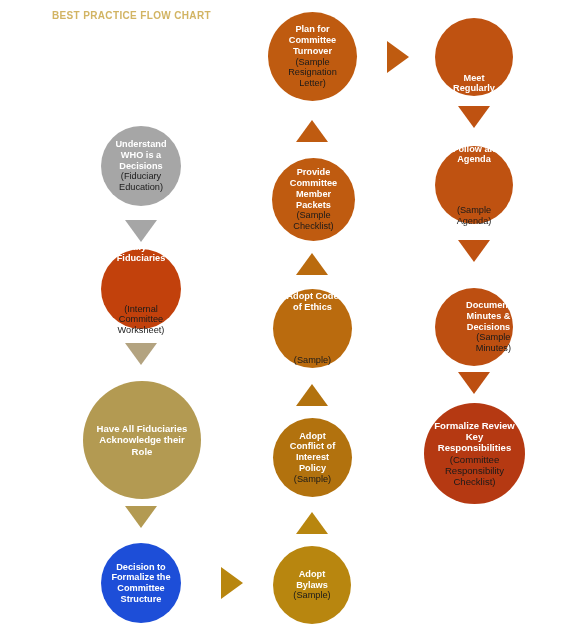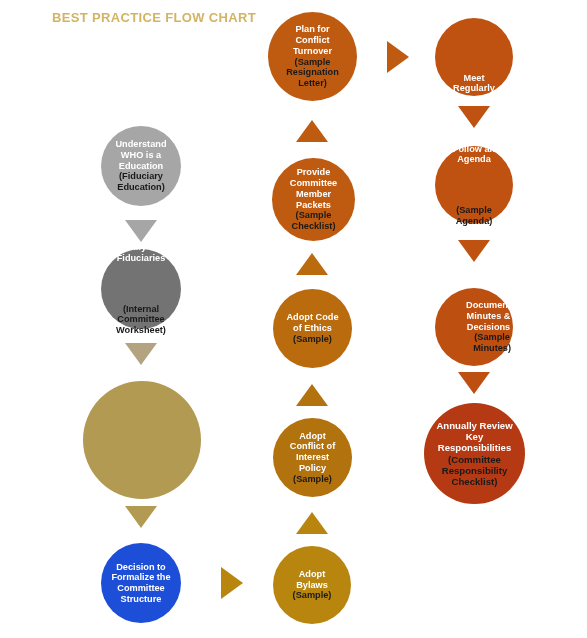--- a/index.html
+++ b/index.html
@@ -16,21 +16,21 @@
   }
   #chart-canvas {
     position: relative;
     width: 587px;
     height: 638px;
   }
   #chart-title {
     position: absolute;
     left: 52px;
     top: 10px;
-    font-size: 13px;
+    font-size: 10px;
     font-weight: bold;
     letter-spacing: 0.35px;
     color: #d2b463;
     white-space: nowrap;
   }
   .node {
     position: absolute;
     border-radius: 50%;
     display: flex;
     flex-direction: column;
@@ -43,21 +43,21 @@
   }
   .node .main-label {
     color: #ffffff;
     font-size: 9.2px;
     font-weight: bold;
     white-space: pre-line;
   }
   .node .sub-label {
     color: #1a1a1a;
     font-size: 9.2px;
-    font-weight: bold;
+    font-weight: normal;
     white-space: pre-line;
   }
   .node.big .main-label,
   .node.big .sub-label { font-size: 9.6px; }
 
   .arrow {
     position: absolute;
     width: 0;
     height: 0;
   }
@@ -82,56 +82,59 @@
 </style>
 </head>
 <body>
 
 <div id="chart-canvas">
   <div id="chart-title">BEST PRACTICE FLOW CHART</div>
   <div id="nodes-layer">
       <div class="node" style="left: 101px; top: 126px; width: 80px; height: 80px; background: rgb(166, 166, 166);">
         <div class="main-label">Understand
 WHO is a
-Education</div>
+Decisions</div>
         <div class="sub-label">(Fiduciary
 Education)</div>
       </div>
-      <div class="node" style="left: 101px; top: 249px; width: 80px; height: 80px; background: #737373; gap: 40px;">
+      <div class="node" style="left: 101px; top: 249px; width: 80px; height: 80px; background: #c2410c; gap: 40px;">
         <div class="main-label">Identify Plan
 Fiduciaries</div>
         <div class="sub-label">(Internal
 Committee
 Worksheet)</div>
       </div>
       <div class="node big" style="left: 83px; top: 381px; width: 118px; height: 118px; background: rgb(179, 154, 82);">
+        <div class="main-label">Have All Fiduciaries
+Acknowledge their
+Role</div>
       </div>
       <div class="node" style="left: 101px; top: 543px; width: 80px; height: 80px; background: #1d4ed8;">
         <div class="main-label">Decision to
 Formalize the
 Committee
 Structure</div>
       </div>
       <div class="node" style="left: 268px; top: 12px; width: 89px; height: 89px; background: rgb(191, 91, 16);">
         <div class="main-label">Plan for
-Conflict
+Committee
 Turnover</div>
         <div class="sub-label">(Sample
 Resignation
 Letter)</div>
       </div>
       <div class="node" style="left: 272px; top: 158px; width: 83px; height: 83px; background: rgb(191, 91, 16);">
         <div class="main-label">Provide
 Committee
 Member
 Packets</div>
         <div class="sub-label">(Sample
 Checklist)</div>
       </div>
-      <div class="node" style="left: 273px; top: 289px; width: 79px; height: 79px; background: rgb(186, 107, 14);">
+      <div class="node" style="left: 273px; top: 289px; width: 79px; height: 79px; background: rgb(186, 107, 14); justify-content: space-between;">
         <div class="main-label">Adopt Code
 of Ethics</div>
         <div class="sub-label">(Sample)</div>
       </div>
       <div class="node" style="left: 273px; top: 418px; width: 79px; height: 79px; background: rgb(178, 114, 14);">
         <div class="main-label">Adopt
 Conflict of
 Interest
 Policy</div>
         <div class="sub-label">(Sample)</div>
@@ -152,21 +155,21 @@
 Agenda)</div>
       </div>
       <div class="node" style="left: 435px; top: 288px; width: 78px; height: 78px; background: rgb(189, 79, 17); align-items: flex-end;">
         <div class="main-label">Document
 Minutes &amp;
 Decisions</div>
         <div class="sub-label">(Sample
 Minutes)</div>
       </div>
       <div class="node big" style="left: 424px; top: 403px; width: 101px; height: 101px; background: rgb(181, 57, 18);">
-        <div class="main-label">Annually Review
+        <div class="main-label">Formalize Review
 Key
 Responsibilities</div>
         <div class="sub-label">(Committee
 Responsibility
 Checklist)</div>
       </div>
     </div>
   <div id="arrows-layer">
       <div class="arrow down" style="left: 125px; top: 220px; border-top-color: rgb(166, 166, 166);"></div>
       <div class="arrow down" style="left: 125px; top: 343px; border-top-color: rgb(179, 163, 128);"></div>

